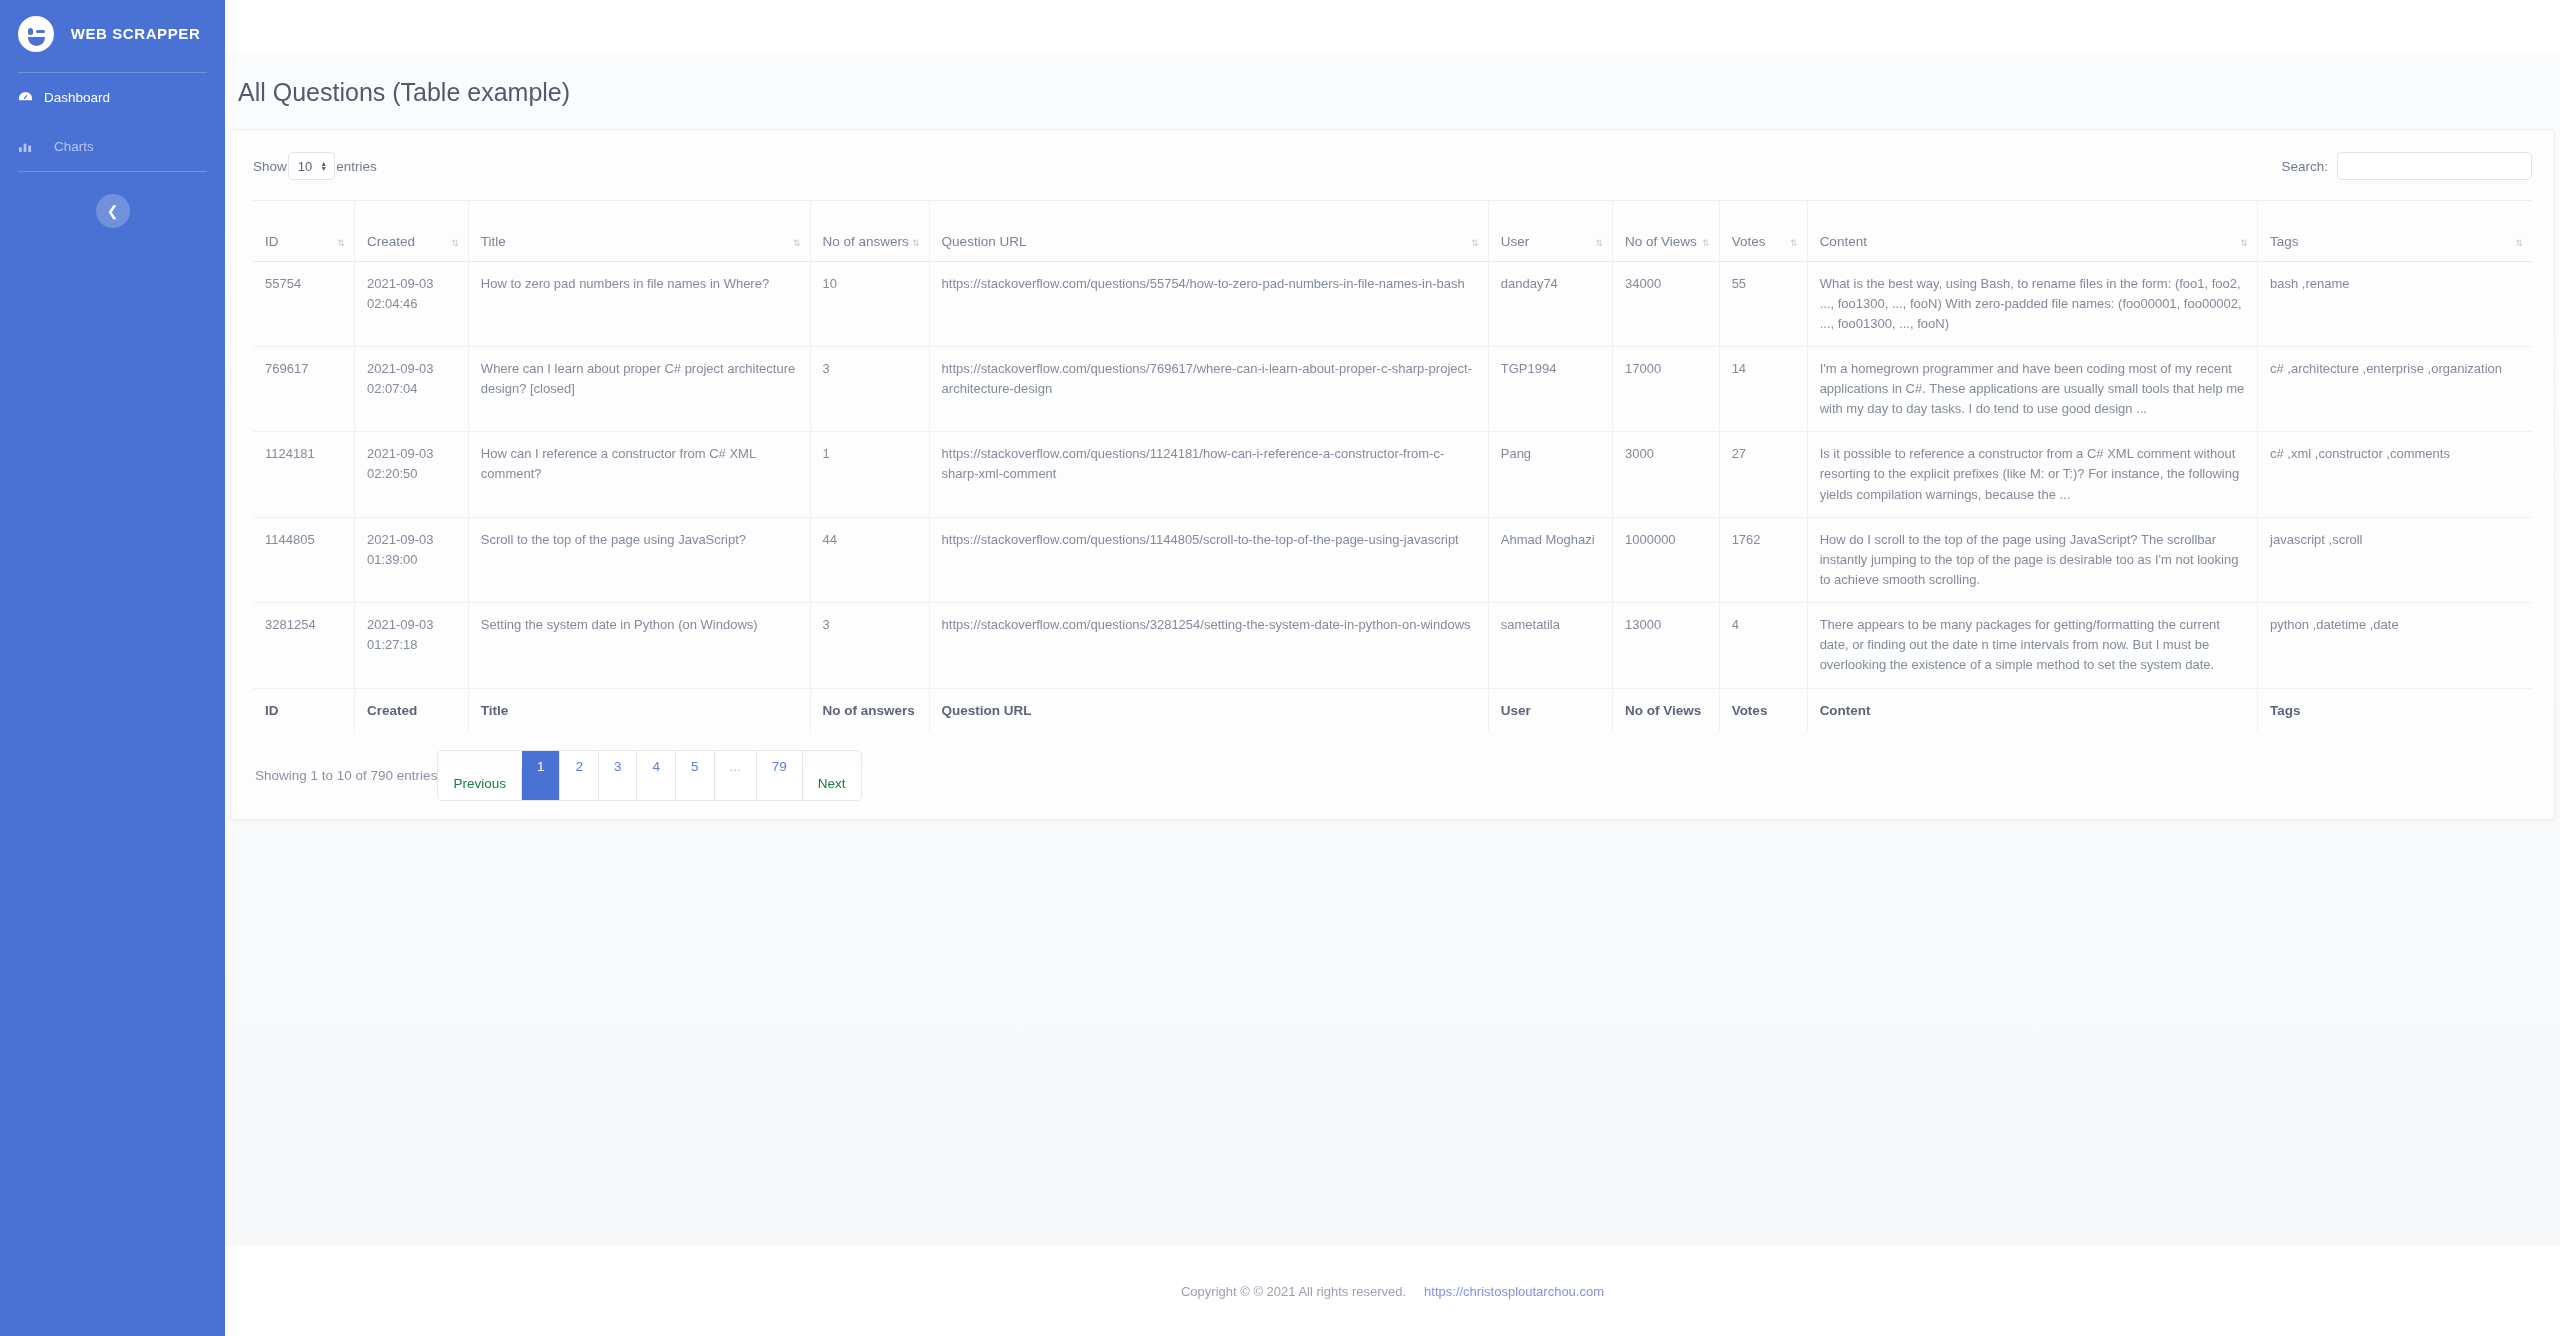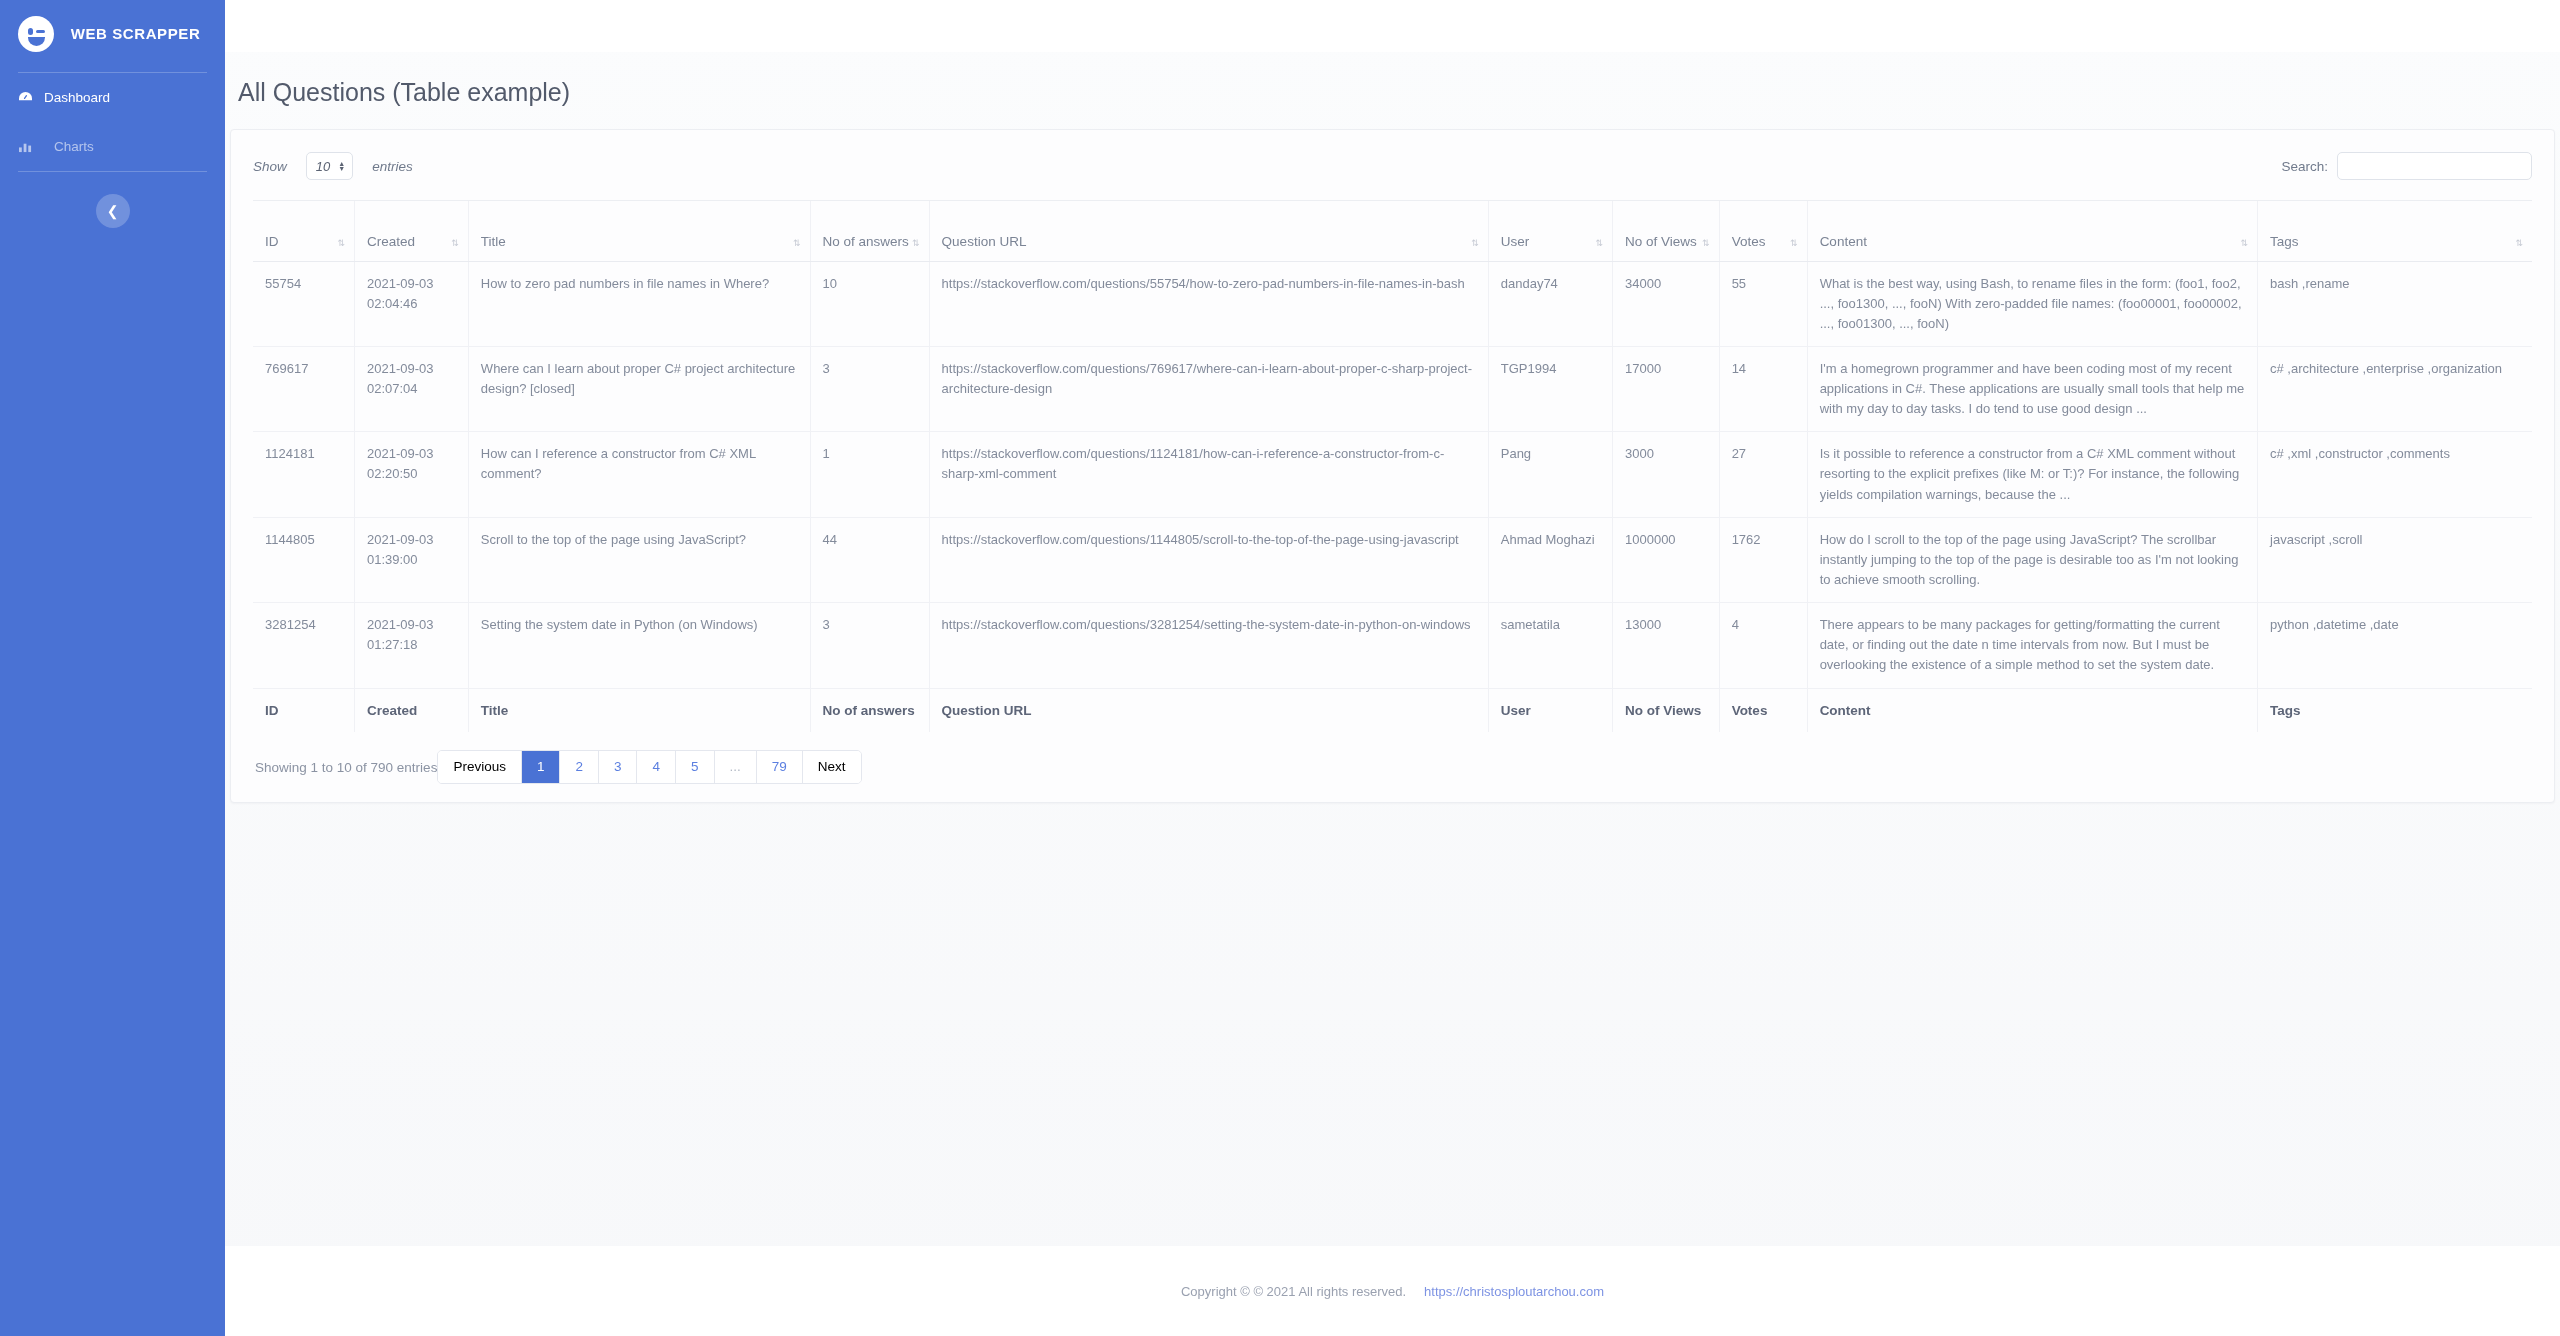--- a/index.html
+++ b/index.html
@@ -67,21 +67,21 @@
     margin:26px 0 22px 8px;
   }
 
   .card {
     background:#fdfdfe; border:1px solid #eceef2; border-radius:4px;
     box-shadow:0 1px 2px rgba(20,30,60,.035);
     padding:22px 22px 14px 22px;
   }
 
   .card-top { display:flex; align-items:center; justify-content:space-between; }
-  .len-box { display:flex; align-items:center; gap:19px; font-size:13.5px; color:#707a8c;font-style:italic; }
+  .len-box { display:flex; align-items:center; gap:1px; font-size:13.5px; color:#707a8c; }
   .len-select {
     position:relative; border:1px solid #dfe3ea; border-radius:5px;
     background:#fff; height:28px; min-width:45px;
     display:flex; align-items:center; padding:0 22px 0 9px;
     font-size:13px; color:#5b6373; cursor:pointer;
   }
   .len-select .arrows {
     position:absolute; right:7px; top:50%; transform:translateY(-50%);
     display:flex; flex-direction:column; line-height:5px; font-size:7px; color:#5b6373;
   }
@@ -147,21 +147,21 @@
     margin-top:18px; padding-bottom:4px;
   }
   .info { font-size:13.5px; color:#8b93a3; margin-left:2px; }
   .pager { display:flex; border:1px solid #e4e7ee; border-radius:5px; overflow:hidden; }
   .pg {
     padding:9px 15px; font-size:13.5px; color:#5b7fe0;
     border-right:1px solid #e4e7ee; cursor:pointer; background:#ffffff;
     line-height:1.1;
   }
   .pg:last-child { border-right:0; }
-  .pg.muted { color:#000000; }
+  .pg.muted { color:#15803d;margin-top:17px; }
   .pg.active { background:#4a72d4; color:#ffffff; }
   .pg.dots { color:#b3b9c5; }
 
   
   .footer {
     height:90px; flex:0 0 90px; background:#ffffff;
     display:flex; align-items:center; justify-content:center;
     font-size:13px; color:#9aa1b0;
   }
   .footer a { color:#7d93e3; text-decoration:none; margin-left:18px; }

